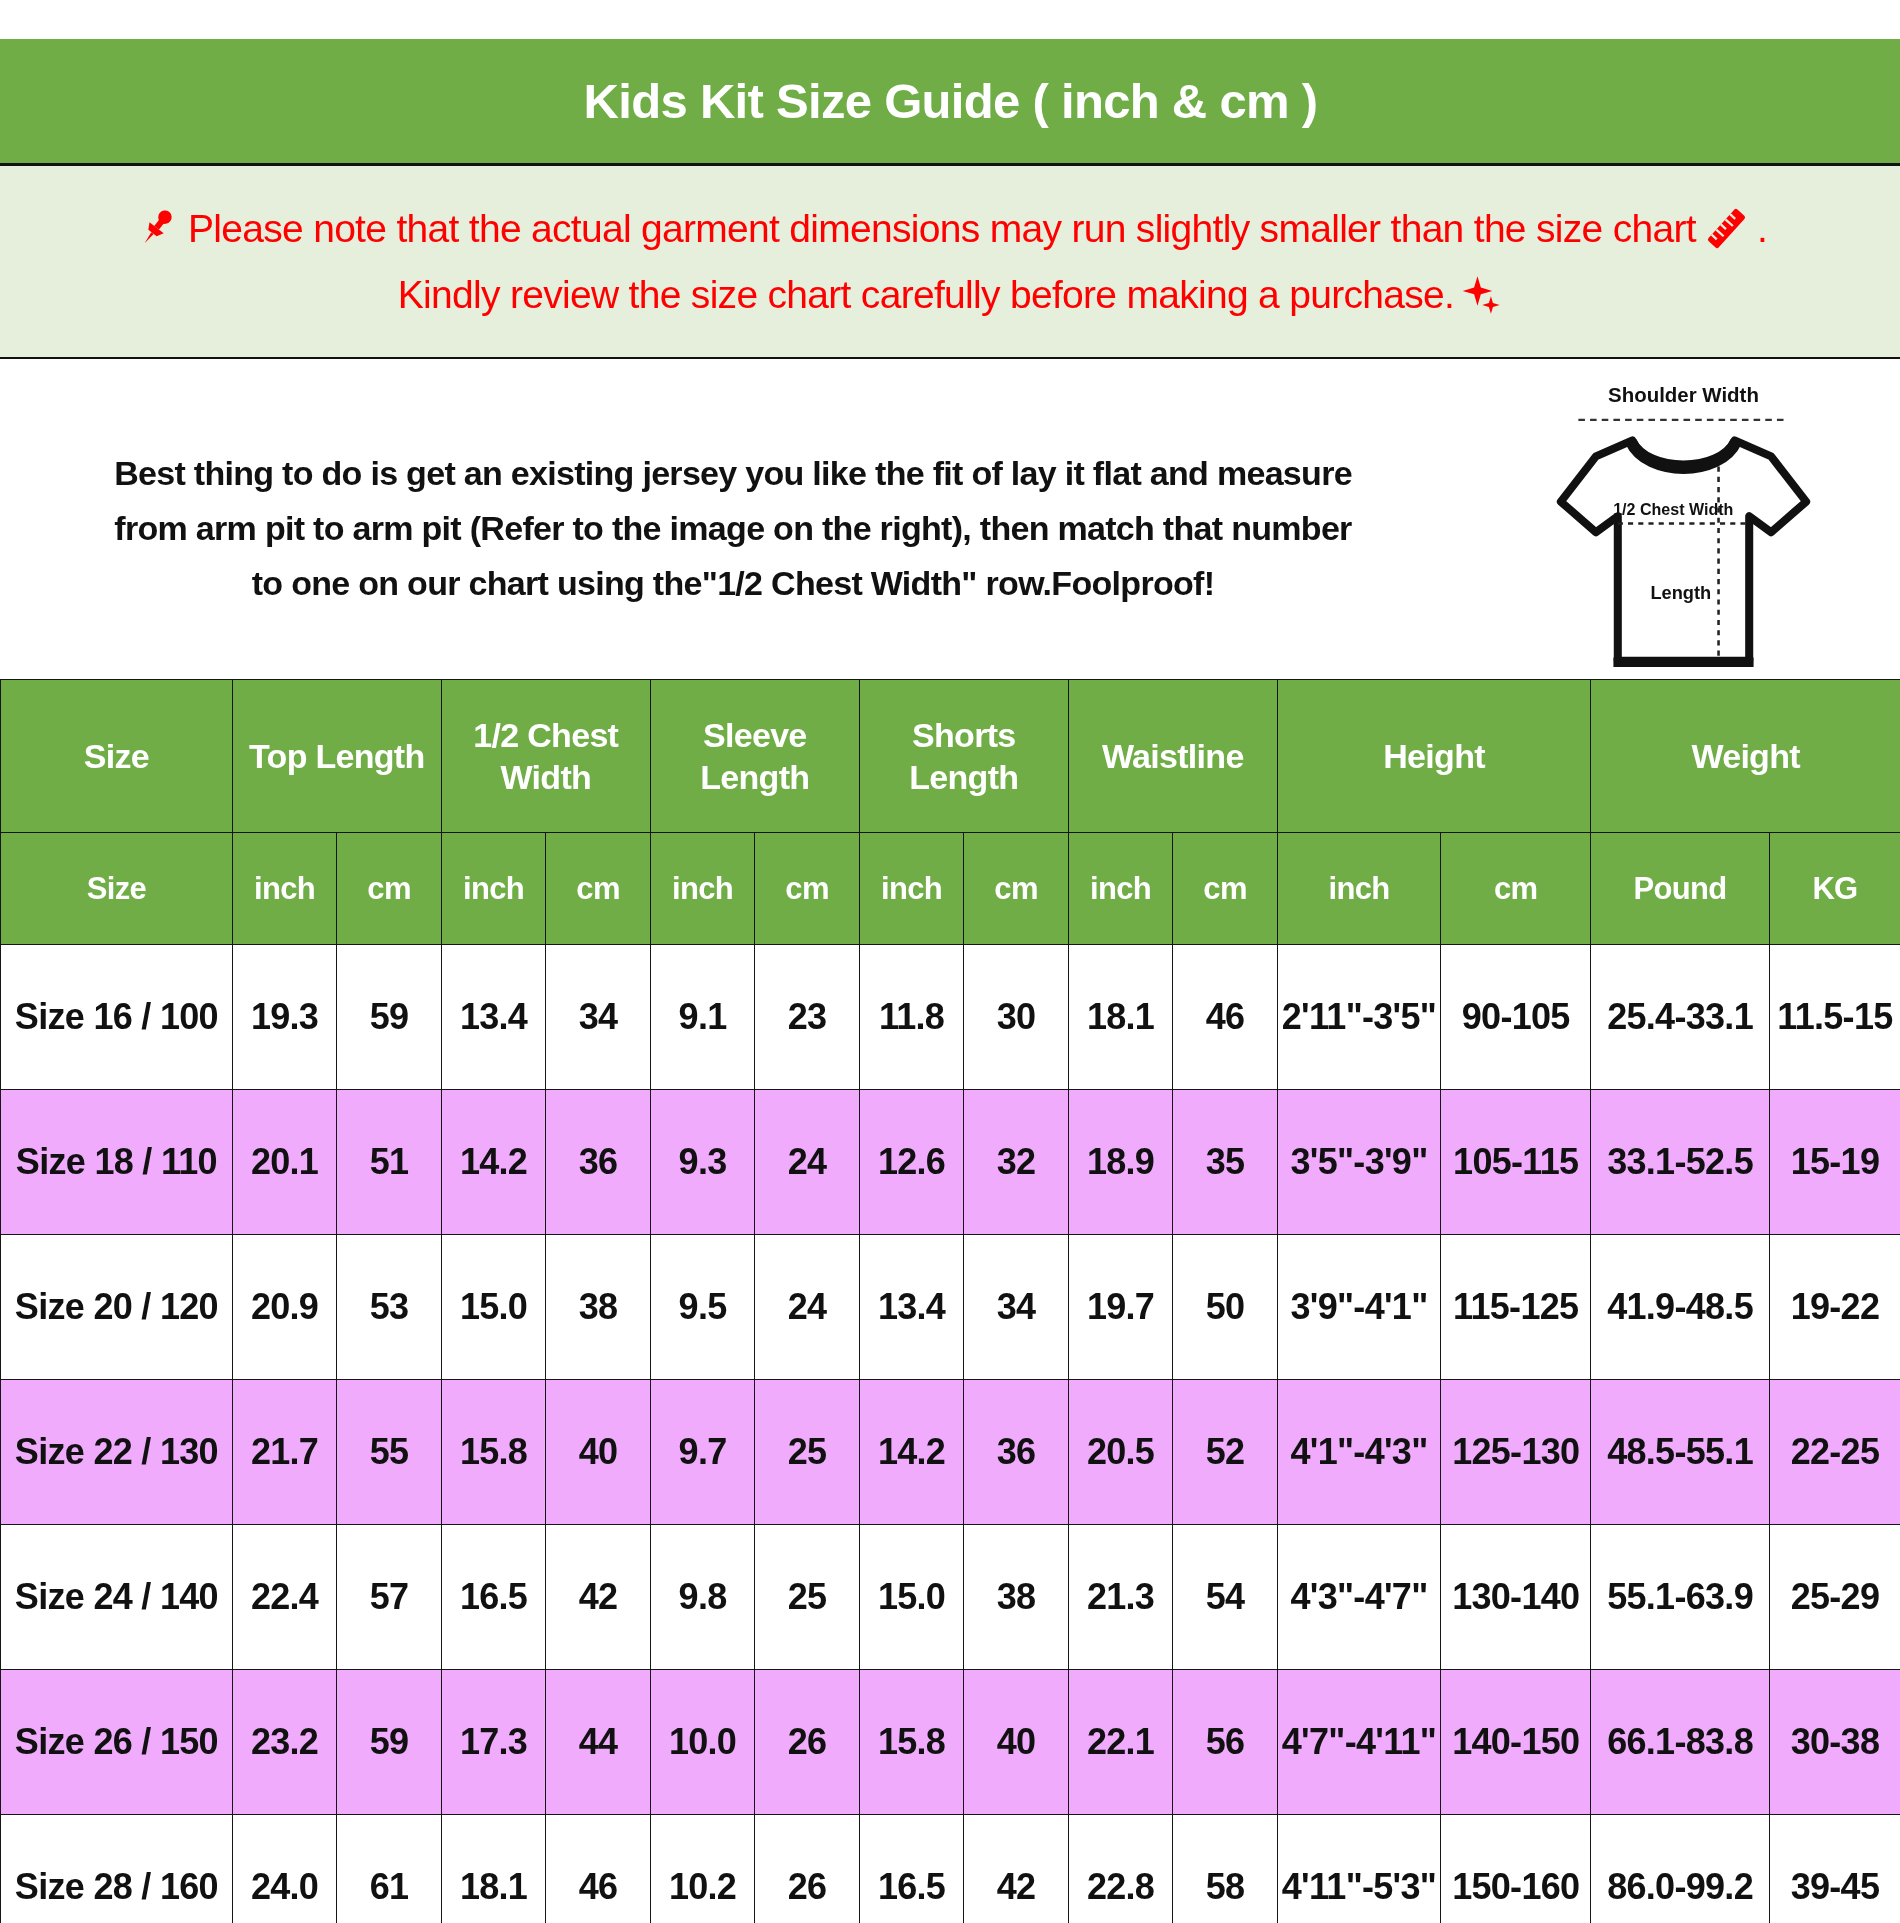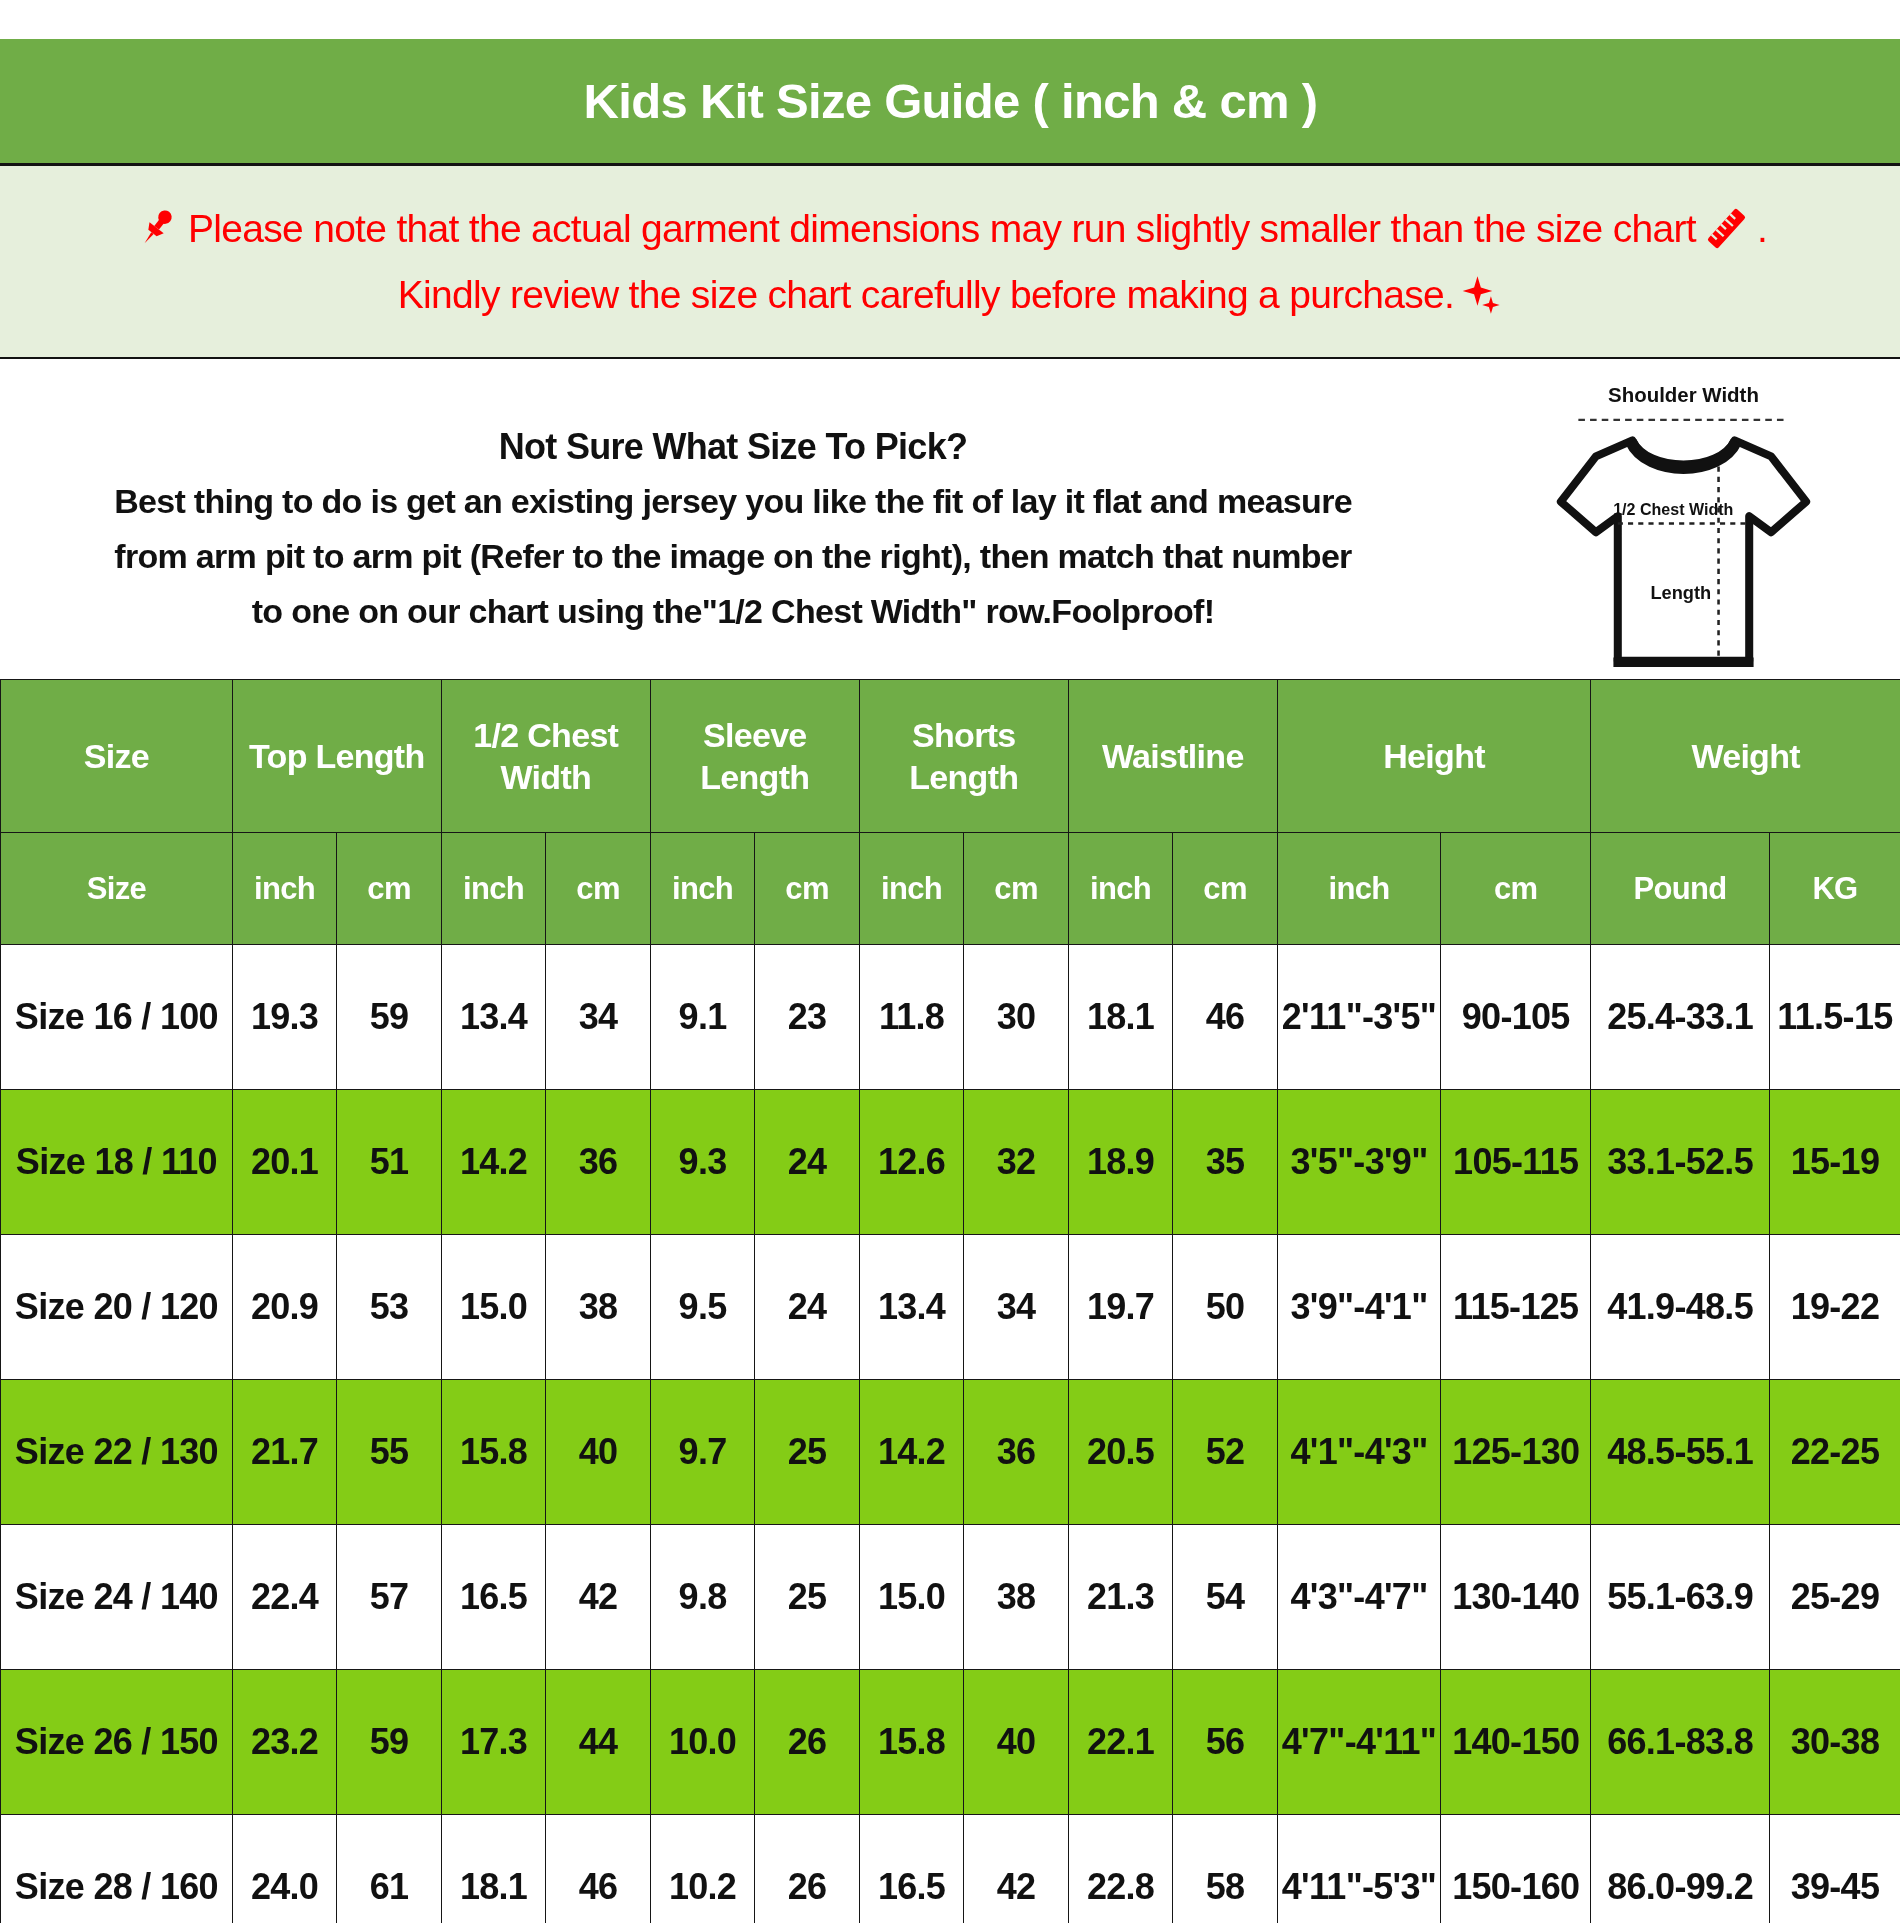--- a/index.html
+++ b/index.html
@@ -45,21 +45,21 @@
     width:100%;border-collapse:collapse;table-layout:fixed;
   }
   .size-table th,.size-table td{
     border:1.5px solid #161616;text-align:center;vertical-align:middle;
     font-weight:bold;letter-spacing:-0.7px;padding:0;overflow:hidden;
   }
   .size-table thead th{background:#70AD47;color:#ffffff;}
   .size-table tr.group-row{height:153px;font-size:34px;line-height:42px;}
   .size-table tr.sub-row{height:112px;font-size:31px;}
   .size-table tbody tr{height:145px;font-size:36px;color:#111;background:#ffffff;}
-  .size-table tbody tr.alt{background:#84cc16;border-radius:13px;}
+  .size-table tbody tr.alt{background:#f0abfc;border-radius:13px;}
 </style>
 </head>
 <body>
 
 <div class="page">
 
   <header class="title-bar">Kids Kit Size Guide ( inch &amp; cm )</header>
 
   <section class="notice">
     <div class="line">
@@ -96,21 +96,20 @@
         <svg width="43" height="48" viewBox="0 0 64 64" fill="#FF0000">
           <path d="M26 4 L31 21 L48 26 L31 31 L26 48 L21 31 L4 26 L21 21 Z"></path>
           <path d="M46 34 L49 44 L59 47 L49 50 L46 60 L43 50 L33 47 L43 44 Z"></path>
         </svg>
       </span>
     </div>
   </section>
 
   <section class="info">
     <div class="info-text">
-      <div class="heading">Not Sure What Size To Pick?</div>
       <div>Best thing to do is get an existing jersey you like the fit of lay it flat and measure</div>
       <div>from arm pit to arm pit (Refer to the image on the right), then match that number</div>
       <div>to one on our chart using the"1/2 Chest Width" row.Foolproof!</div>
     </div>
     <div class="tshirt-wrap">
       <svg width="307" height="311" viewBox="0 0 420 426">
         <text x="210" y="32" font-size="28" font-weight="bold" fill="#111" text-anchor="middle" font-family="Liberation Sans, sans-serif"><tspan>Shoulder Width</tspan></text>
         <line x1="66" y1="56" x2="354" y2="56" stroke="#333" stroke-width="3" stroke-dasharray="9 7"></line>
         <path d="M140 84 C160 128 260 128 280 84 L330 106 L378 168 L330 210 L300 188 L300 386 L120 386 L120 188 L90 210 L42 168 L90 106 Z" fill="#ffffff" stroke="#111" stroke-width="11" stroke-linejoin="round"></path>
         <path d="M138 86 C160 134 260 134 282 86" fill="none" stroke="#111" stroke-width="16"></path>

